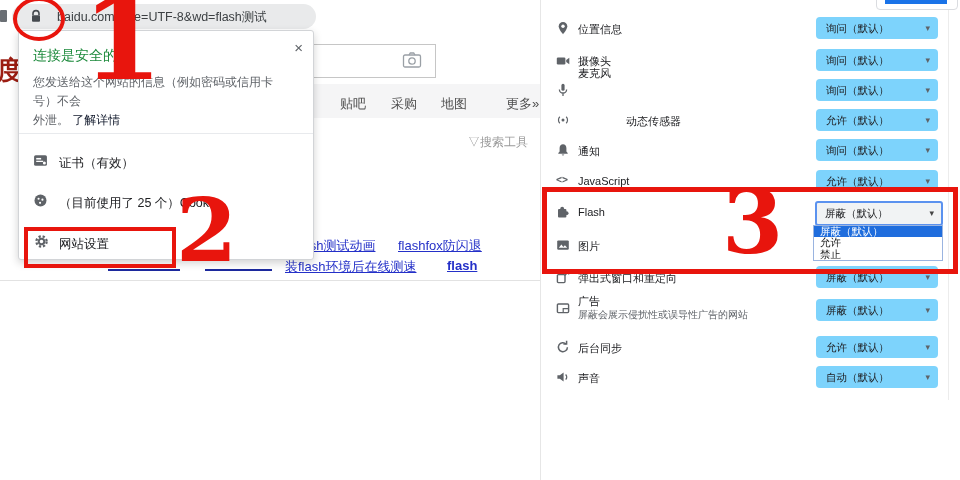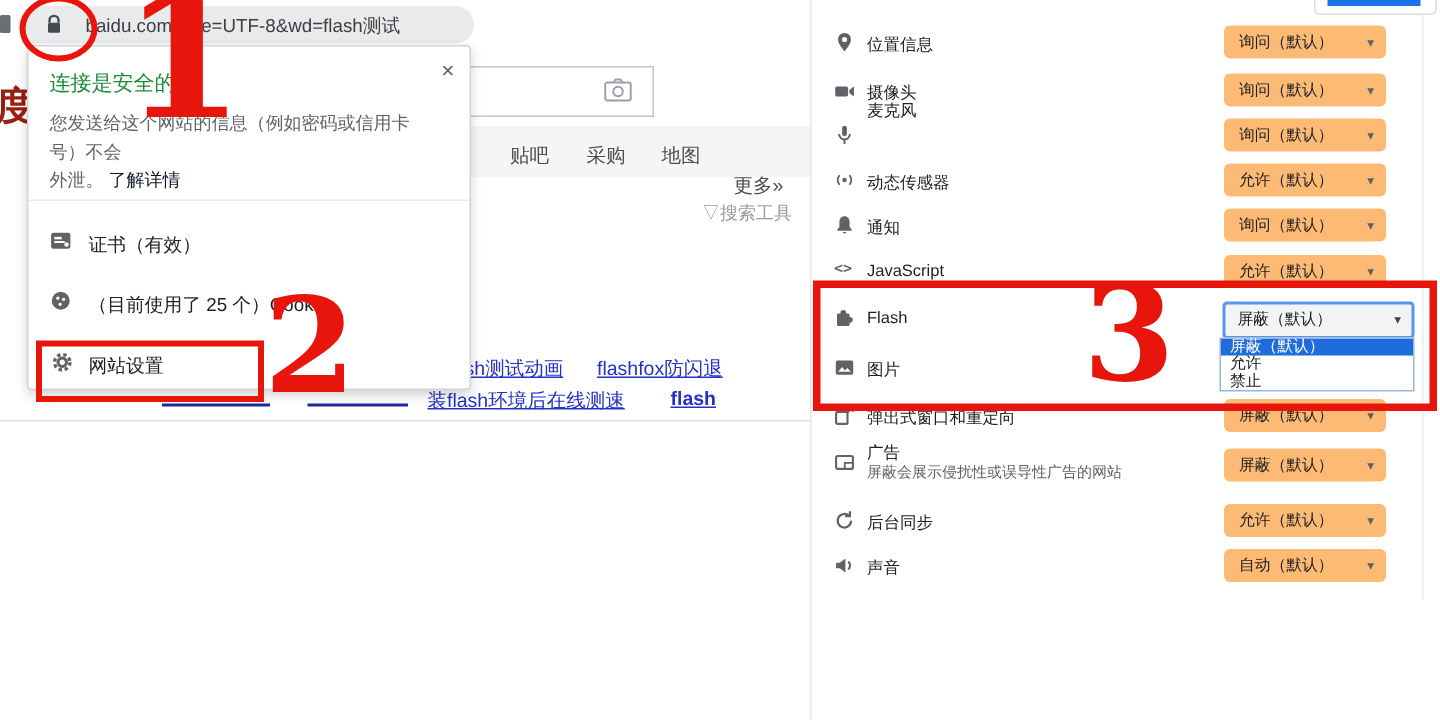--- a/index.html
+++ b/index.html
@@ -39,21 +39,21 @@
   .pitem-tx{left:40px;font-size:12.5px;color:#202124;}
   .redbox2{left:24px;top:227px;width:144px;height:33px;border:4px solid #e8150d;z-index:7;}
   
   .seam{left:540px;top:0;width:1px;height:480px;background:#e6e6e6;}
   .rline{left:948px;top:0;width:1px;height:400px;background:#ececec;}
   .resetbtn{left:876px;top:-6px;width:80px;height:14px;background:#fff;border:1px solid #dadce0;border-radius:4px;z-index:1;}
   .resetbar{left:8px;top:5px;width:62px;height:4px;background:#1a73e8;}
   .row-ic{left:556px;z-index:1;}
   .row-lb{left:578px;font-size:11px;color:#202124;z-index:1;white-space:nowrap;}
   .row-sub{left:578px;font-size:10px;color:#5f6368;z-index:1;white-space:nowrap;}
-  .dd{left:816px;width:108px;height:22px;background:#fdba74;border-radius:4px;z-index:1;}
+  .dd{left:816px;width:122px;height:22px;background:#7dd3fc;border-radius:4px;z-index:1;}
   .dd .v{position:absolute;left:10px;top:0;font-size:10.5px;line-height:22px;color:#202124;white-space:nowrap;}
   .dd .ar{position:absolute;right:8px;top:0;font-size:9px;line-height:22px;color:#5f6368;}
   .ddsel{left:815px;top:201px;width:124px;height:21px;background:#f1f3f4;border:2px solid #5b92ef;border-radius:3px;z-index:3;}
   .ddsel .v{position:absolute;left:8px;top:0;font-size:10.5px;line-height:21px;color:#202124;white-space:nowrap;}
   .ddsel .ar{position:absolute;right:7px;top:0;font-size:9px;line-height:21px;color:#444;}
   .ddlist{left:813px;top:225px;width:128px;height:34px;background:#fff;border:1px solid #9ab4e0;z-index:4;}
   .opt{position:absolute;left:0;width:100%;height:11.3px;font-size:10.5px;line-height:11.3px;padding-left:6px;
        box-sizing:border-box;color:#1b1b1b;white-space:nowrap;}
   .opt.sel{background:#1f6ddd;color:#fff;}
   .redbox3{left:542px;top:187px;width:406px;height:77px;border:5px solid #e8150d;z-index:6;}
@@ -82,21 +82,21 @@
     <svg width="20" height="18" viewBox="0 0 20 18">
         <path d="M7 4l1.3-2h3.4L13 4" fill="none" stroke="#9aa0a6" stroke-width="1.3"></path>
         <rect x="1.5" y="4" width="17" height="12" rx="1.5" fill="none" stroke="#9aa0a6" stroke-width="1.3"></rect>
         <circle cx="10" cy="10" r="3.2" fill="none" stroke="#9aa0a6" stroke-width="1.3"></circle>
       </svg>
   </span>
   <div class="abs tabband"></div>
   <span class="abs tab" style="left:340px;">贴吧</span>
   <span class="abs tab" style="left:391px;">采购</span>
   <span class="abs tab" style="left:441px;">地图</span>
-  <span class="abs tab" style="left:489px;margin-top:20px;">更多»</span>
+  <span class="abs tab" style="left:506px;">更多»</span>
   <span class="abs stools">
     <span>▽</span><span>搜索工具</span>
   </span>
   <span class="abs blink" style="left:296px;top:237px;">flash测试动画</span>
   <span class="abs blink" style="left:398px;top:237px;">flashfox防闪退</span>
   <span class="abs blink" style="left:285px;top:258px;">装flash环境后在线测速</span>
   <span class="abs blink" style="left:447px;top:258px;font-weight:600;">flash</span>
   <div class="abs useg" style="left:108px;top:269px;width:72px;"></div>
   <div class="abs useg" style="left:205px;top:269px;width:67px;"></div>
   <div class="abs hline"></div>
@@ -189,21 +189,21 @@
       <span class="ar">▾</span>
     </div>
 
   <span class="abs row-ic" style="top:113px;">
     <svg width="14" height="14" viewBox="0 0 14 14">
         <circle cx="7" cy="7" r="1.5" fill="#5f6368"></circle>
         <path d="M3.8 3.8a4.5 4.5 0 0 0 0 6.4" fill="none" stroke="#5f6368" stroke-width="1.2"></path>
         <path d="M10.2 3.8a4.5 4.5 0 0 1 0 6.4" fill="none" stroke="#5f6368" stroke-width="1.2"></path>
       </svg>
     </span>
-  <span class="abs row-lb" style="top:114px;">动态传感器</span>
+  <span class="abs row-lb" style="top:114px;margin-left:48px;">动态传感器</span>
   <div class="abs dd" style="top:109px;">
     <span class="v">允许（默认）</span>
       <span class="ar">▾</span>
     </div>
 
   <span class="abs row-ic" style="top:143px;">
     <svg width="14" height="14" viewBox="0 0 14 14">
         <path d="M7 1.2c-2 0-3.4 1.5-3.4 3.8v3.4L2.3 9.9v.9h9.4v-.9l-1.3-1.5V5C10.4 2.7 9 1.2 7 1.2Z" fill="#5f6368"></path>
         <path d="M5.7 11.6a1.35 1.35 0 0 0 2.6 0Z" fill="#5f6368"></path>
       </svg>

